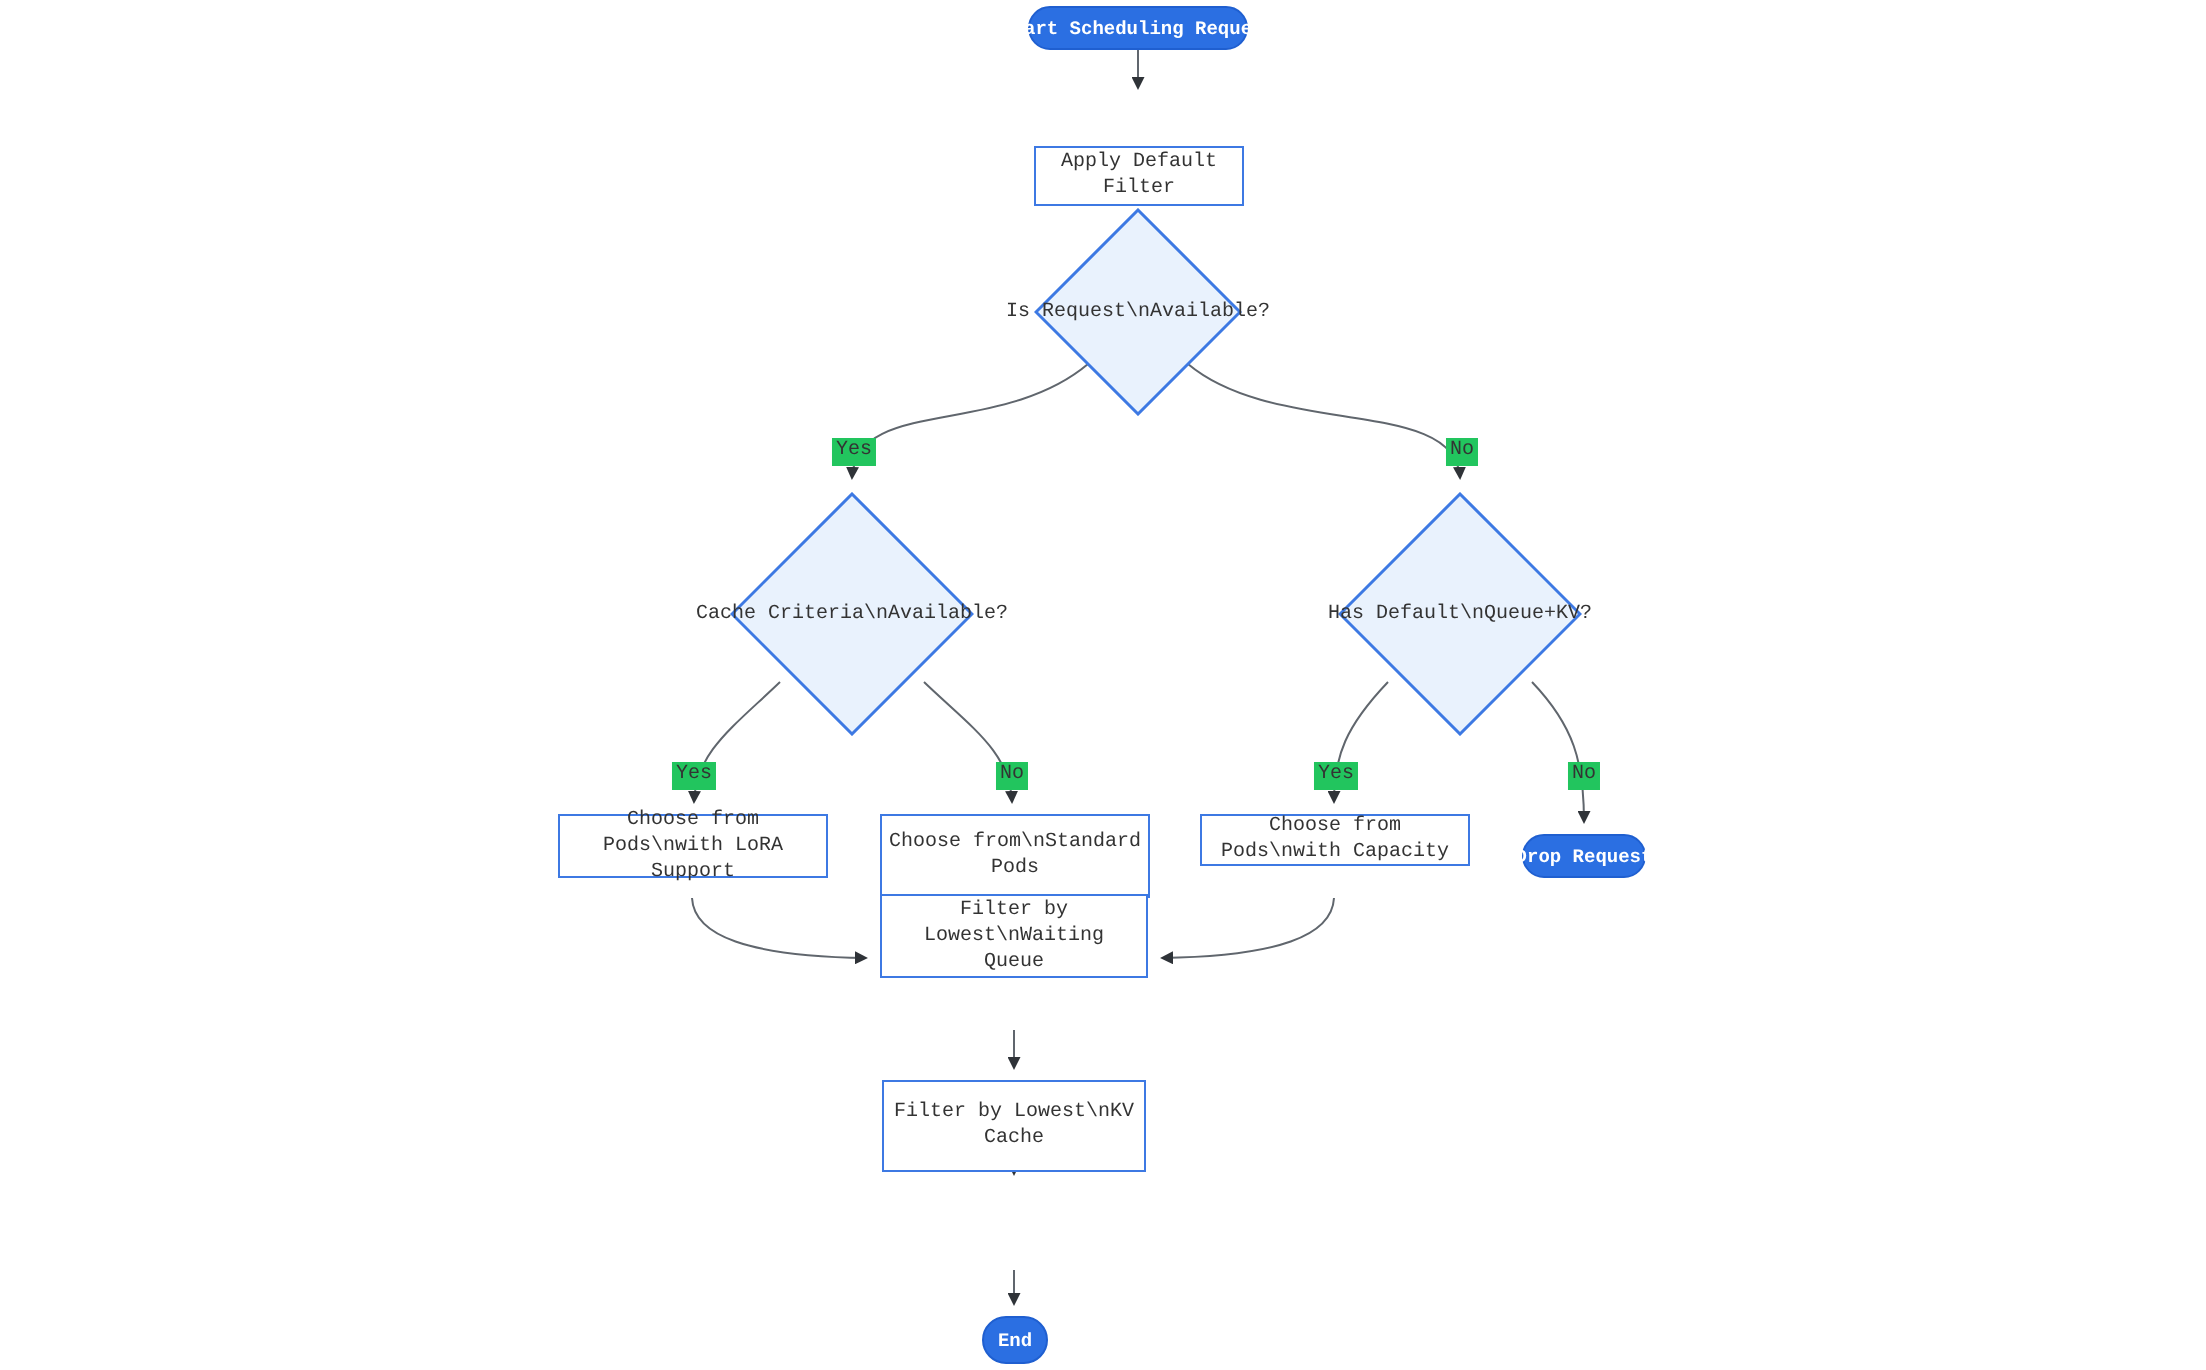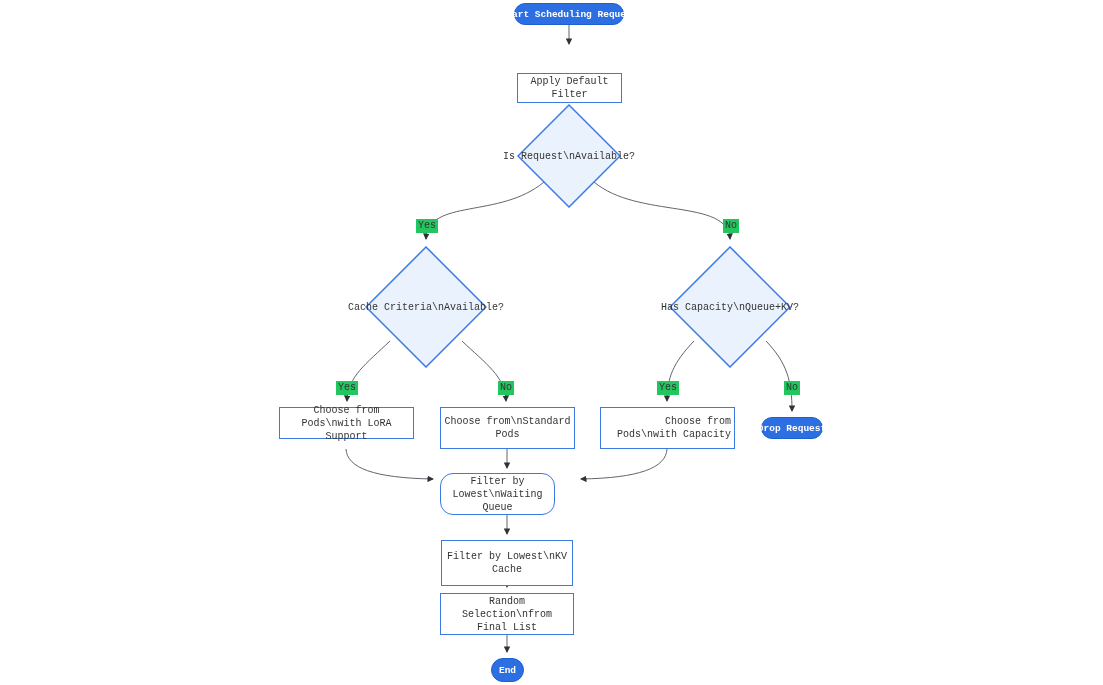--- a/index.html
+++ b/index.html
@@ -65,36 +65,35 @@
     <svg width="122" height="122">
       <polygon points="61,1 121,61 61,121 1,61" fill="#e9f2fd" stroke="#3d79e3" stroke-width="1.5"></polygon>
     </svg>
     <div class="dlabel">Cache Criteria\nAvailable?</div>
   </div>
 
   <div class="diamond" style="left:669px;top:246px;width:122px;height:122px;">
     <svg width="122" height="122">
       <polygon points="61,1 121,61 61,121 1,61" fill="#e9f2fd" stroke="#3d79e3" stroke-width="1.5"></polygon>
     </svg>
-    <div class="dlabel">Has Capacity\nQueue+KV?</div>
+    <div class="dlabel">Has Default\nQueue+KV?</div>
   </div>
 
   <div class="node process" style="left:279px;top:407px;width:135px;height:32px;">Choose from Pods\nwith LoRA Support</div>
 
   <div class="node process" style="left:440px;top:407px;width:135px;height:42px;">Choose from\nStandard Pods</div>
 
-  <div class="node process" style="left:600px;top:407px;width:135px;height:42px;text-align:right;">Choose from Pods\nwith Capacity</div>
+  <div class="node process" style="left:600px;top:407px;width:135px;height:26px;">Choose from Pods\nwith Capacity</div>
 
   <div class="node pill" style="left:761px;top:417px;width:62px;height:22px;">Drop Request</div>
 
-  <div class="node process" style="left:440px;top:473px;width:115px;height:42px;border-radius:13px;">Filter by Lowest\nWaiting Queue</div>
+  <div class="node process" style="left:440px;top:447px;width:134px;height:42px;">Filter by Lowest\nWaiting Queue</div>
 
   <div class="node process" style="left:441px;top:540px;width:132px;height:46px;">Filter by Lowest\nKV Cache</div>
 
-  <div class="node process" style="left:440px;top:593px;width:134px;height:42px;">Random Selection\nfrom Final List</div>
 
   <div class="node pill" style="left:491px;top:658px;width:33px;height:24px;border-radius:12px;">End</div>
 
   <span class="edge-label" style="left:427px;top:226px;">Yes</span>
   <span class="edge-label" style="left:731px;top:226px;">No</span>
   <span class="edge-label" style="left:347px;top:388px;">Yes</span>
   <span class="edge-label" style="left:506px;top:388px;">No</span>
   <span class="edge-label" style="left:668px;top:388px;">Yes</span>
   <span class="edge-label" style="left:792px;top:388px;">No</span>
 

